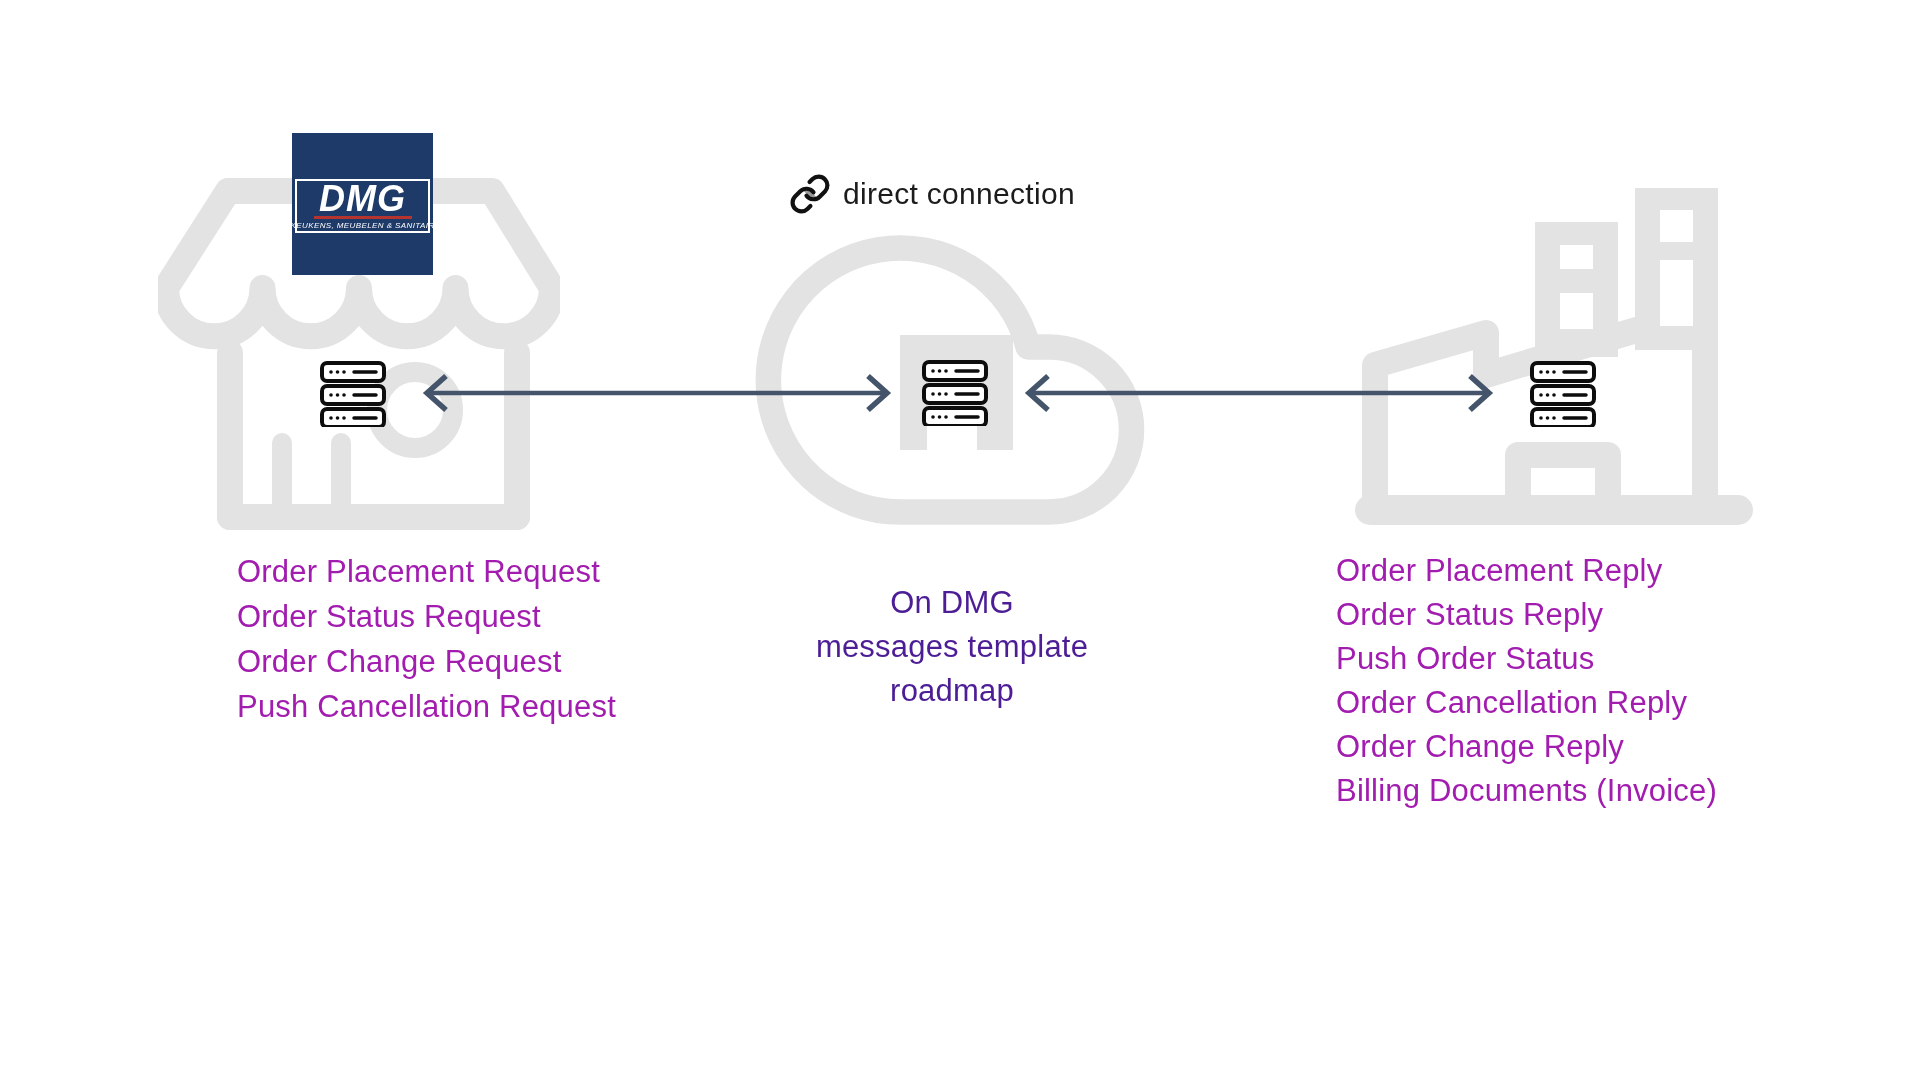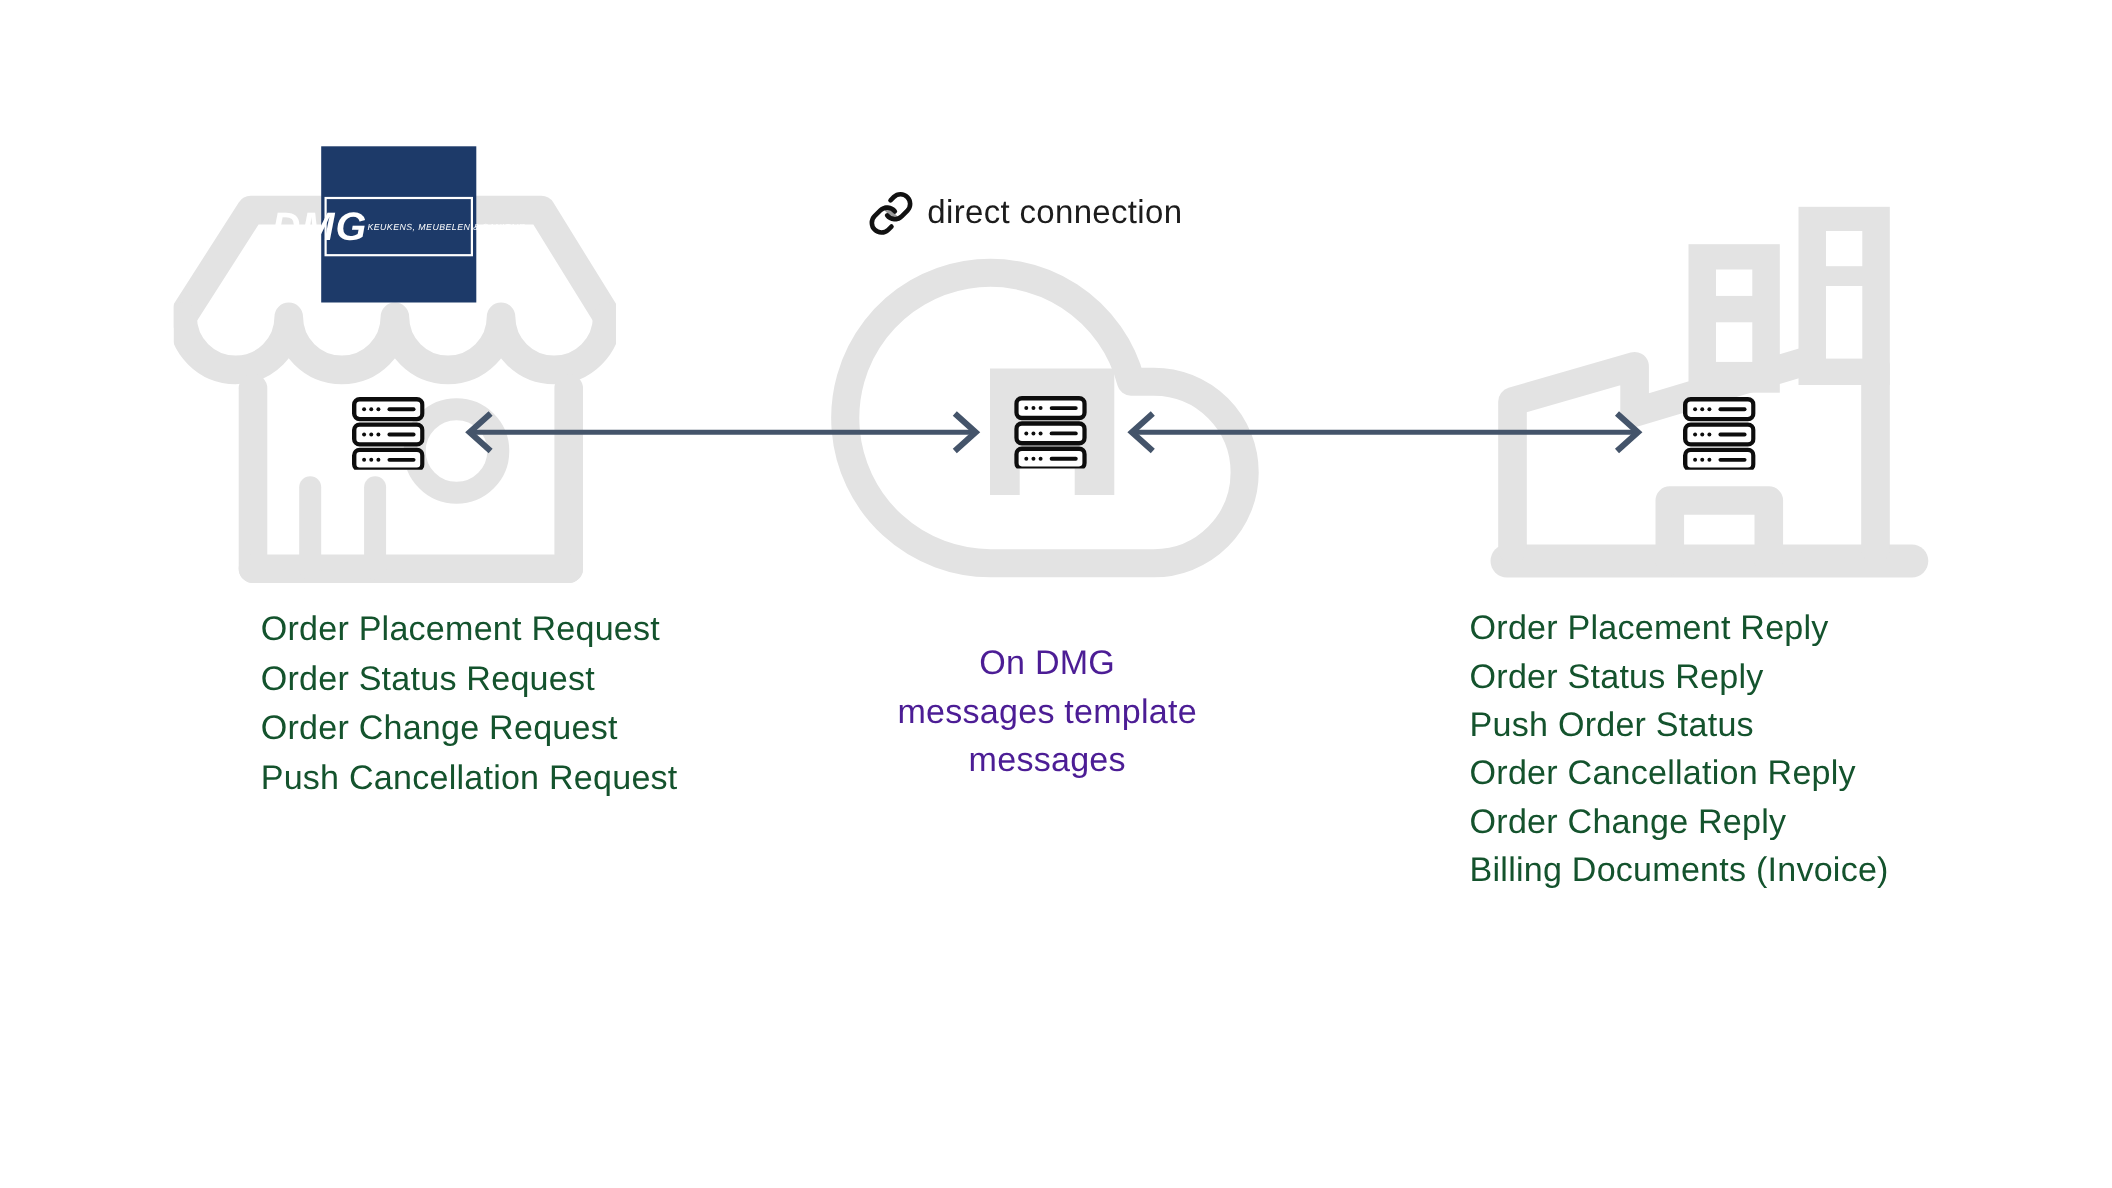--- a/index.html
+++ b/index.html
@@ -3,34 +3,34 @@
 <meta charset="utf-8">
 <style>
   html,body { margin:0; padding:0; }
   body {
     width:1920px; height:1080px; background:#ffffff; position:relative;
     overflow:hidden; font-family:"Liberation Sans", sans-serif;
   }
   .abs { position:absolute; }
 
   
-  .msg-list { font-size:31px; line-height:45px; color:#14532d; letter-spacing:0.2px; }
+  .msg-list { font-size:31px; line-height:45px; color:#a21caf; letter-spacing:0.2px; }
   .note {
     width:400px; text-align:center; font-size:31px; line-height:44px;
     color:#4c1d95; letter-spacing:0.2px;
   }
   .conn-row { display:flex; align-items:center; gap:12px; height:44px; }
   .conn-label { font-size:30px; color:#1c1c1c; letter-spacing:0.3px; }
 
   
   .dmg-logo { left:292px; top:133px; width:141px; height:142px; background:#1d3a69; z-index:6; }
   .dmg-inner {
     position:absolute; left:3px; right:3px; top:46px; height:54px;
     border:2px solid #ffffff; box-sizing:border-box;
-    display:flex; flex-direction:row; align-items:center; justify-content:center;
+    display:flex; flex-direction:column; align-items:center; justify-content:center;
   }
   .dmg-word {
     font-style:italic; font-weight:bold; font-size:36px; line-height:32px;
     color:#ffffff; letter-spacing:1px;
   }
   .dmg-rule { width:98px; height:3px; background:#b5342f; margin:1px 0 2px; }
   .dmg-tagline {
     font-size:8px; font-weight:normal; font-style:italic; color:#ffffff;
     letter-spacing:0.4px; white-space:nowrap;
   }
@@ -187,21 +187,21 @@
 <div class="abs msg-list z7" style="left:237px; top:549px;">
   <div>Order Placement Request</div>
   <div>Order Status Request</div>
   <div>Order Change Request</div>
   <div>Push Cancellation Request</div>
 </div>
 
 <div class="abs note z7" style="left:752px; top:581px;">
   <div>On DMG</div>
   <div>messages template</div>
-  <div>messages</div>
+  <div>roadmap</div>
 </div>
 
 <div class="abs msg-list z7" style="left:1336px; top:549px; line-height:44px;">
   <div>Order Placement Reply</div>
   <div>Order Status Reply</div>
   <div>Push Order Status</div>
   <div>Order Cancellation Reply</div>
   <div>Order Change Reply</div>
   <div>Billing Documents (Invoice)</div>
 </div>

